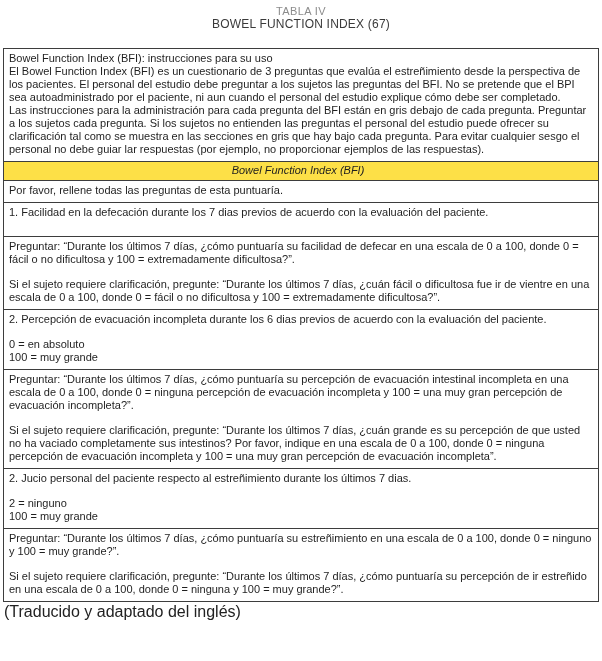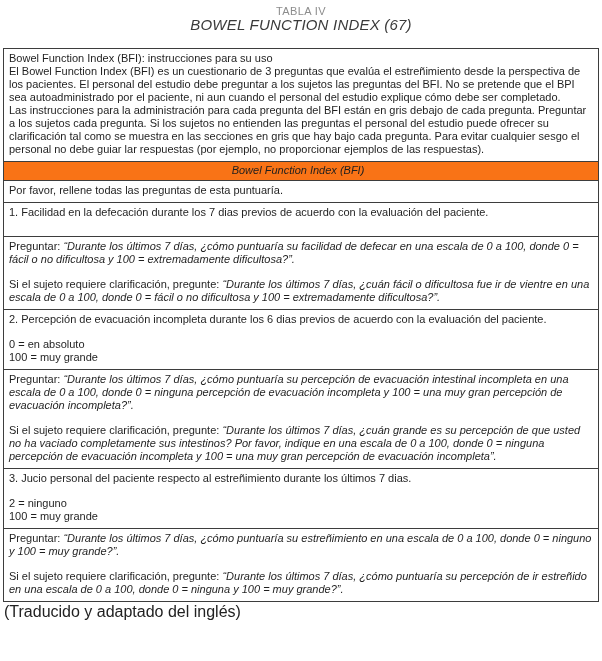--- a/index.html
+++ b/index.html
@@ -24,47 +24,45 @@
     line-height: 13px;
     margin-bottom: 17px;
   }
   .kicker {
     color: #8c8c8c;
     font-size: 11px;
     letter-spacing: 0.4px;
   }
   .doc-title {
     color: #3a3a3a;
-    font-size: 15px;
+    font-size: 12px;
     letter-spacing: 0.2px;
-    font-style: italic;
   }
   .bfi-table {
     border: 1.5px solid #3d3d3d;
   }
   .row {
     border-bottom: 1px solid #3d3d3d;
     padding: 3px 5px 5px 5px;
     font-size: 11px;
     line-height: 13px;
   }
   .row:last-child {
     border-bottom: none;
   }
   .band {
-    background: #f97316;
+    background: #fde047;
     text-align: center;
     font-style: italic;
     padding: 2px 11px 3px 5px;
   }
   .bold {
     font-weight: normal;
   }
   .quote {
-    font-style: italic;
     margin-top: 9px;
   }
   .spacer {
     height: 12px;
   }
   .footnote {
     font-size: 16px;
     line-height: 13px;
     padding: 3px 2px 0 1px;
     color: #222222;
@@ -126,21 +124,21 @@
         <span class="quote">“Durante los últimos 7 días, ¿cómo puntuaría su percepción de evacuación intestinal incompleta en una escala de 0 a 100, donde 0 = ninguna percepción de evacuación incompleta y 100 = una muy gran percepción de evacuación incompleta?”.</span>
       </div>
       <div class="spacer"></div>
       <div>
         <span class="bold">Si el sujeto requiere clarificación, pregunte:</span>
         <span class="quote">“Durante los últimos 7 días, ¿cuán grande es su percepción de que usted no ha vaciado completamente sus intestinos? Por favor, indique en una escala de 0 a 100, donde 0 = ninguna percepción de evacuación incompleta y 100 = una muy gran percepción de evacuación incompleta”.</span>
       </div>
     </div>
 
     <div class="row">
-      <div>3. Jucio personal del paciente respecto al estreñimiento durante los últimos 7 dias.</div>
+      <div>2. Jucio personal del paciente respecto al estreñimiento durante los últimos 7 dias.</div>
       <div class="spacer"></div>
       <div>2 = ninguno</div>
       <div>100 = muy grande</div>
     </div>
 
     <div class="row">
       <div>
         <span class="bold">Preguntar:</span>
         <span class="quote">“Durante los últimos 7 días, ¿cómo puntuaría su estreñimiento en una escala de 0 a 100, donde 0 = ninguno y 100 = muy grande?”.</span>
       </div>

